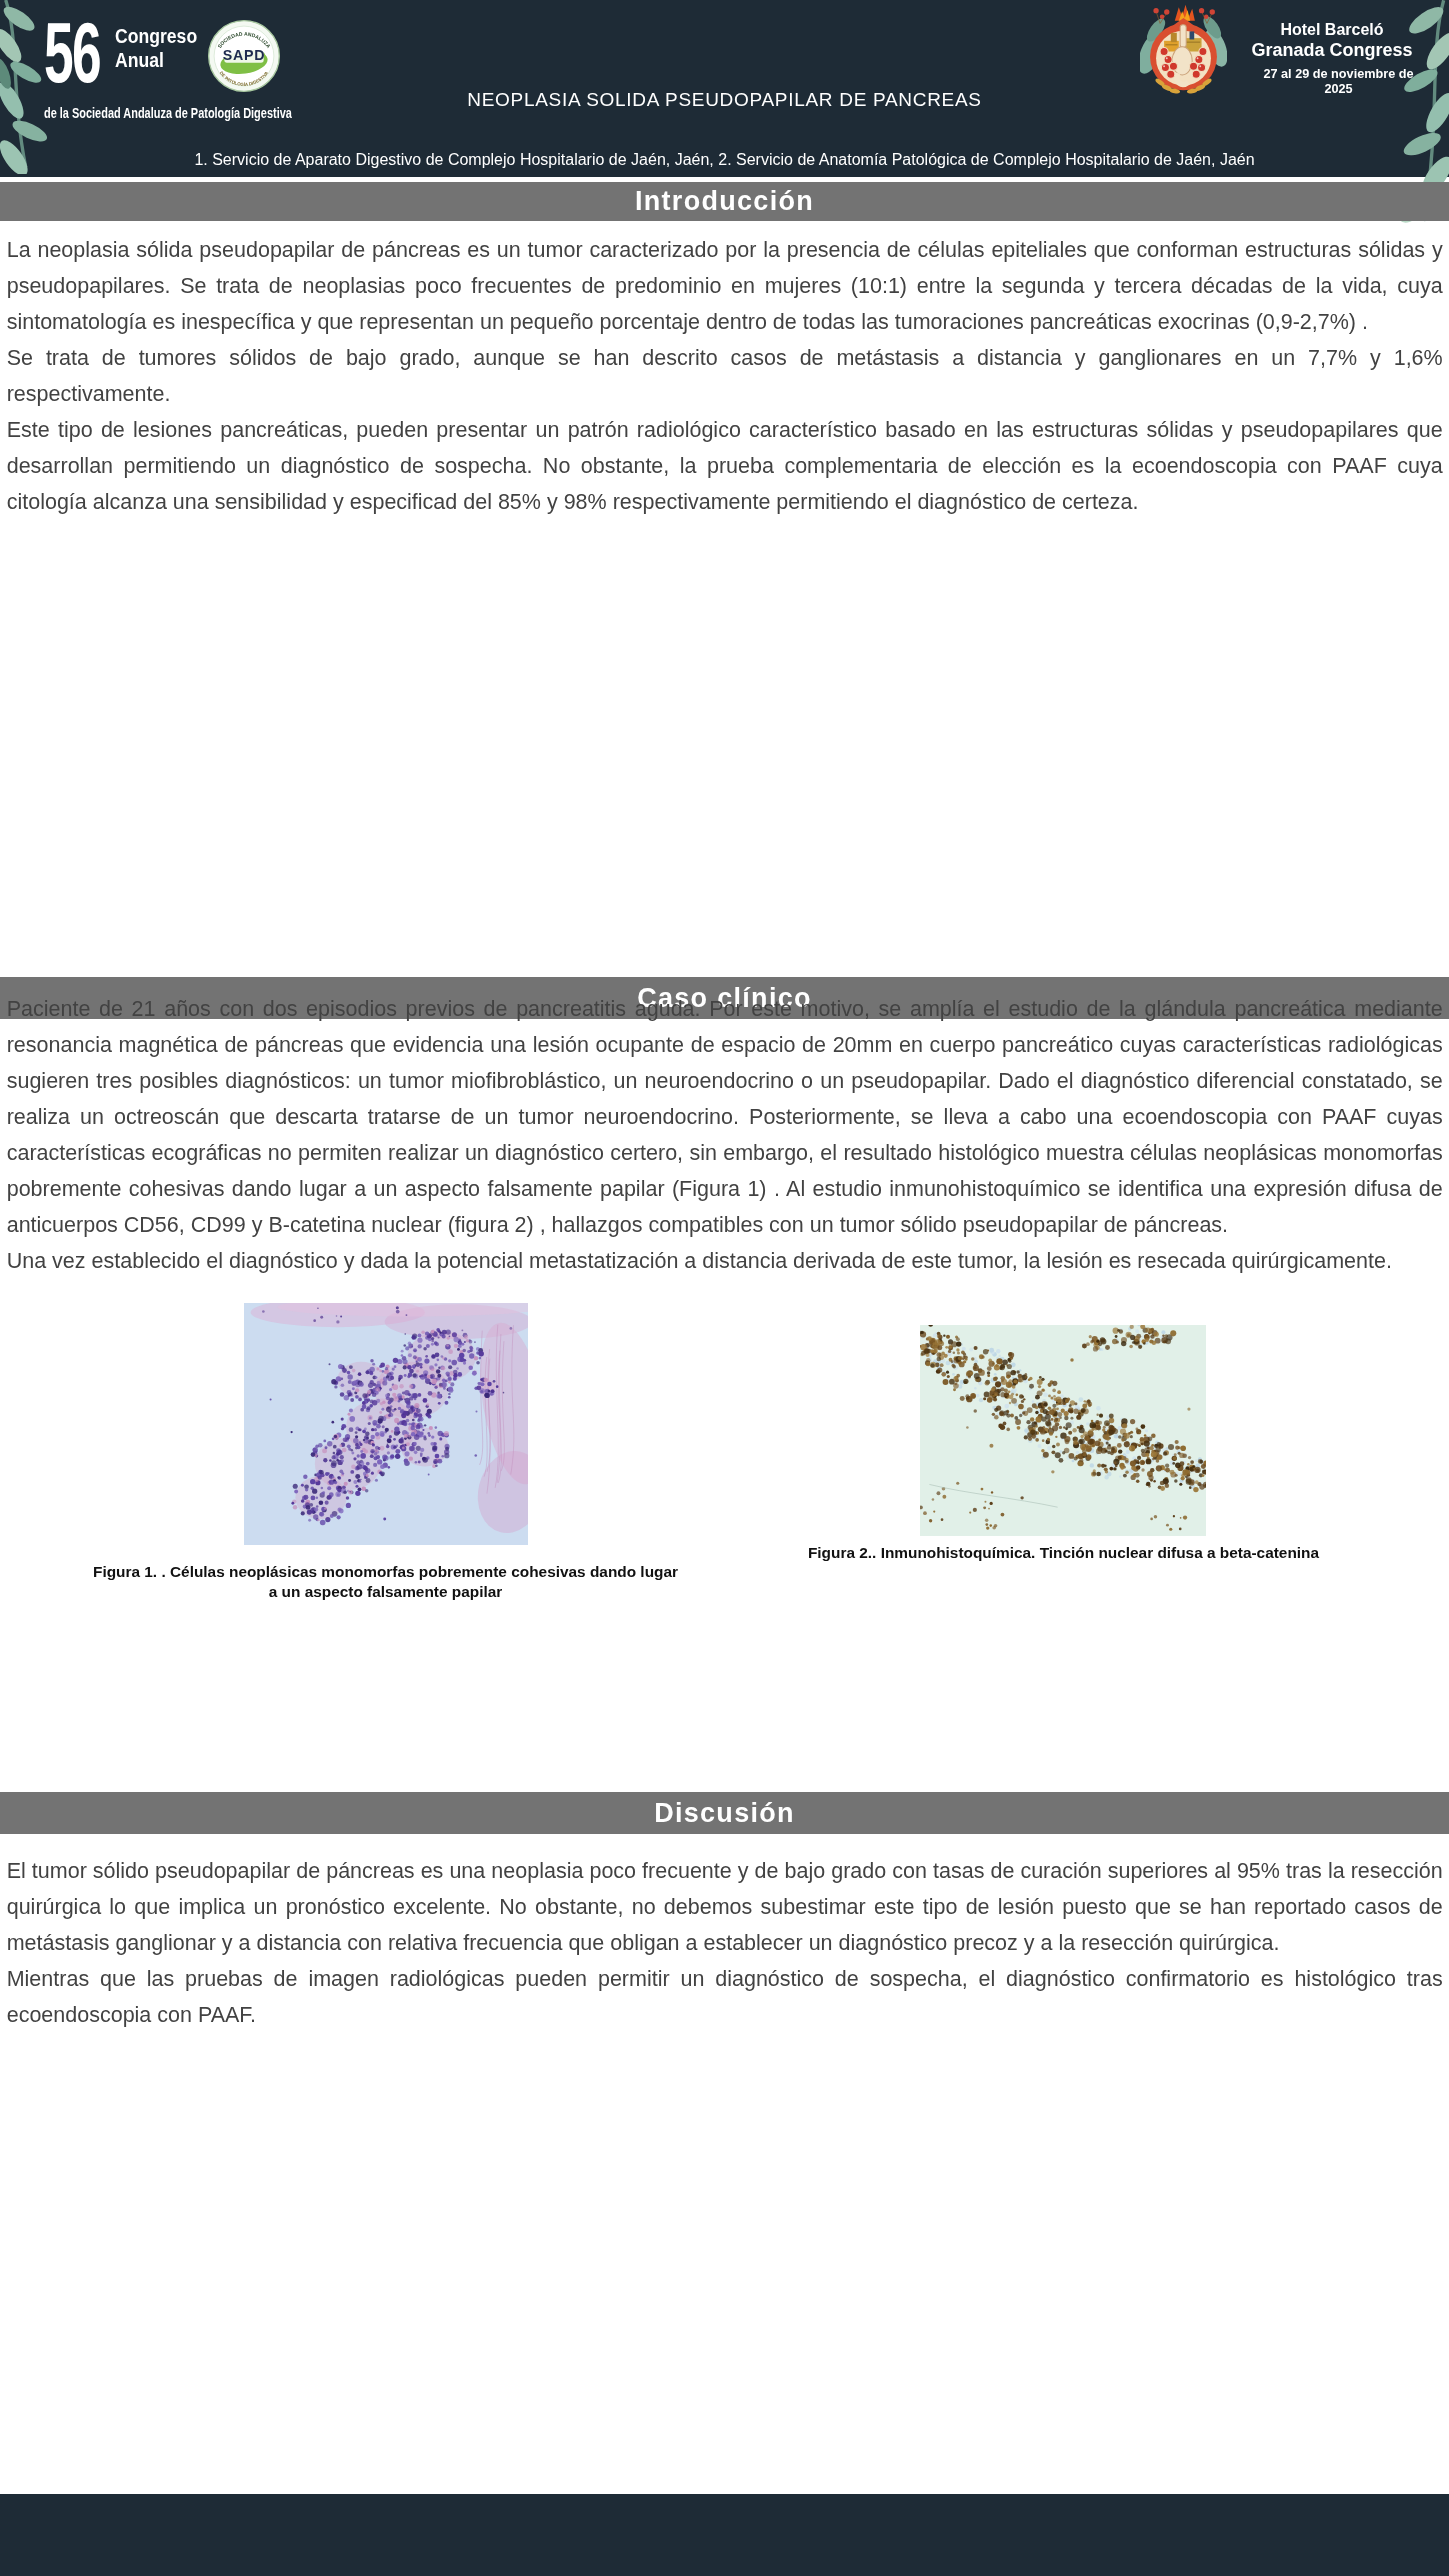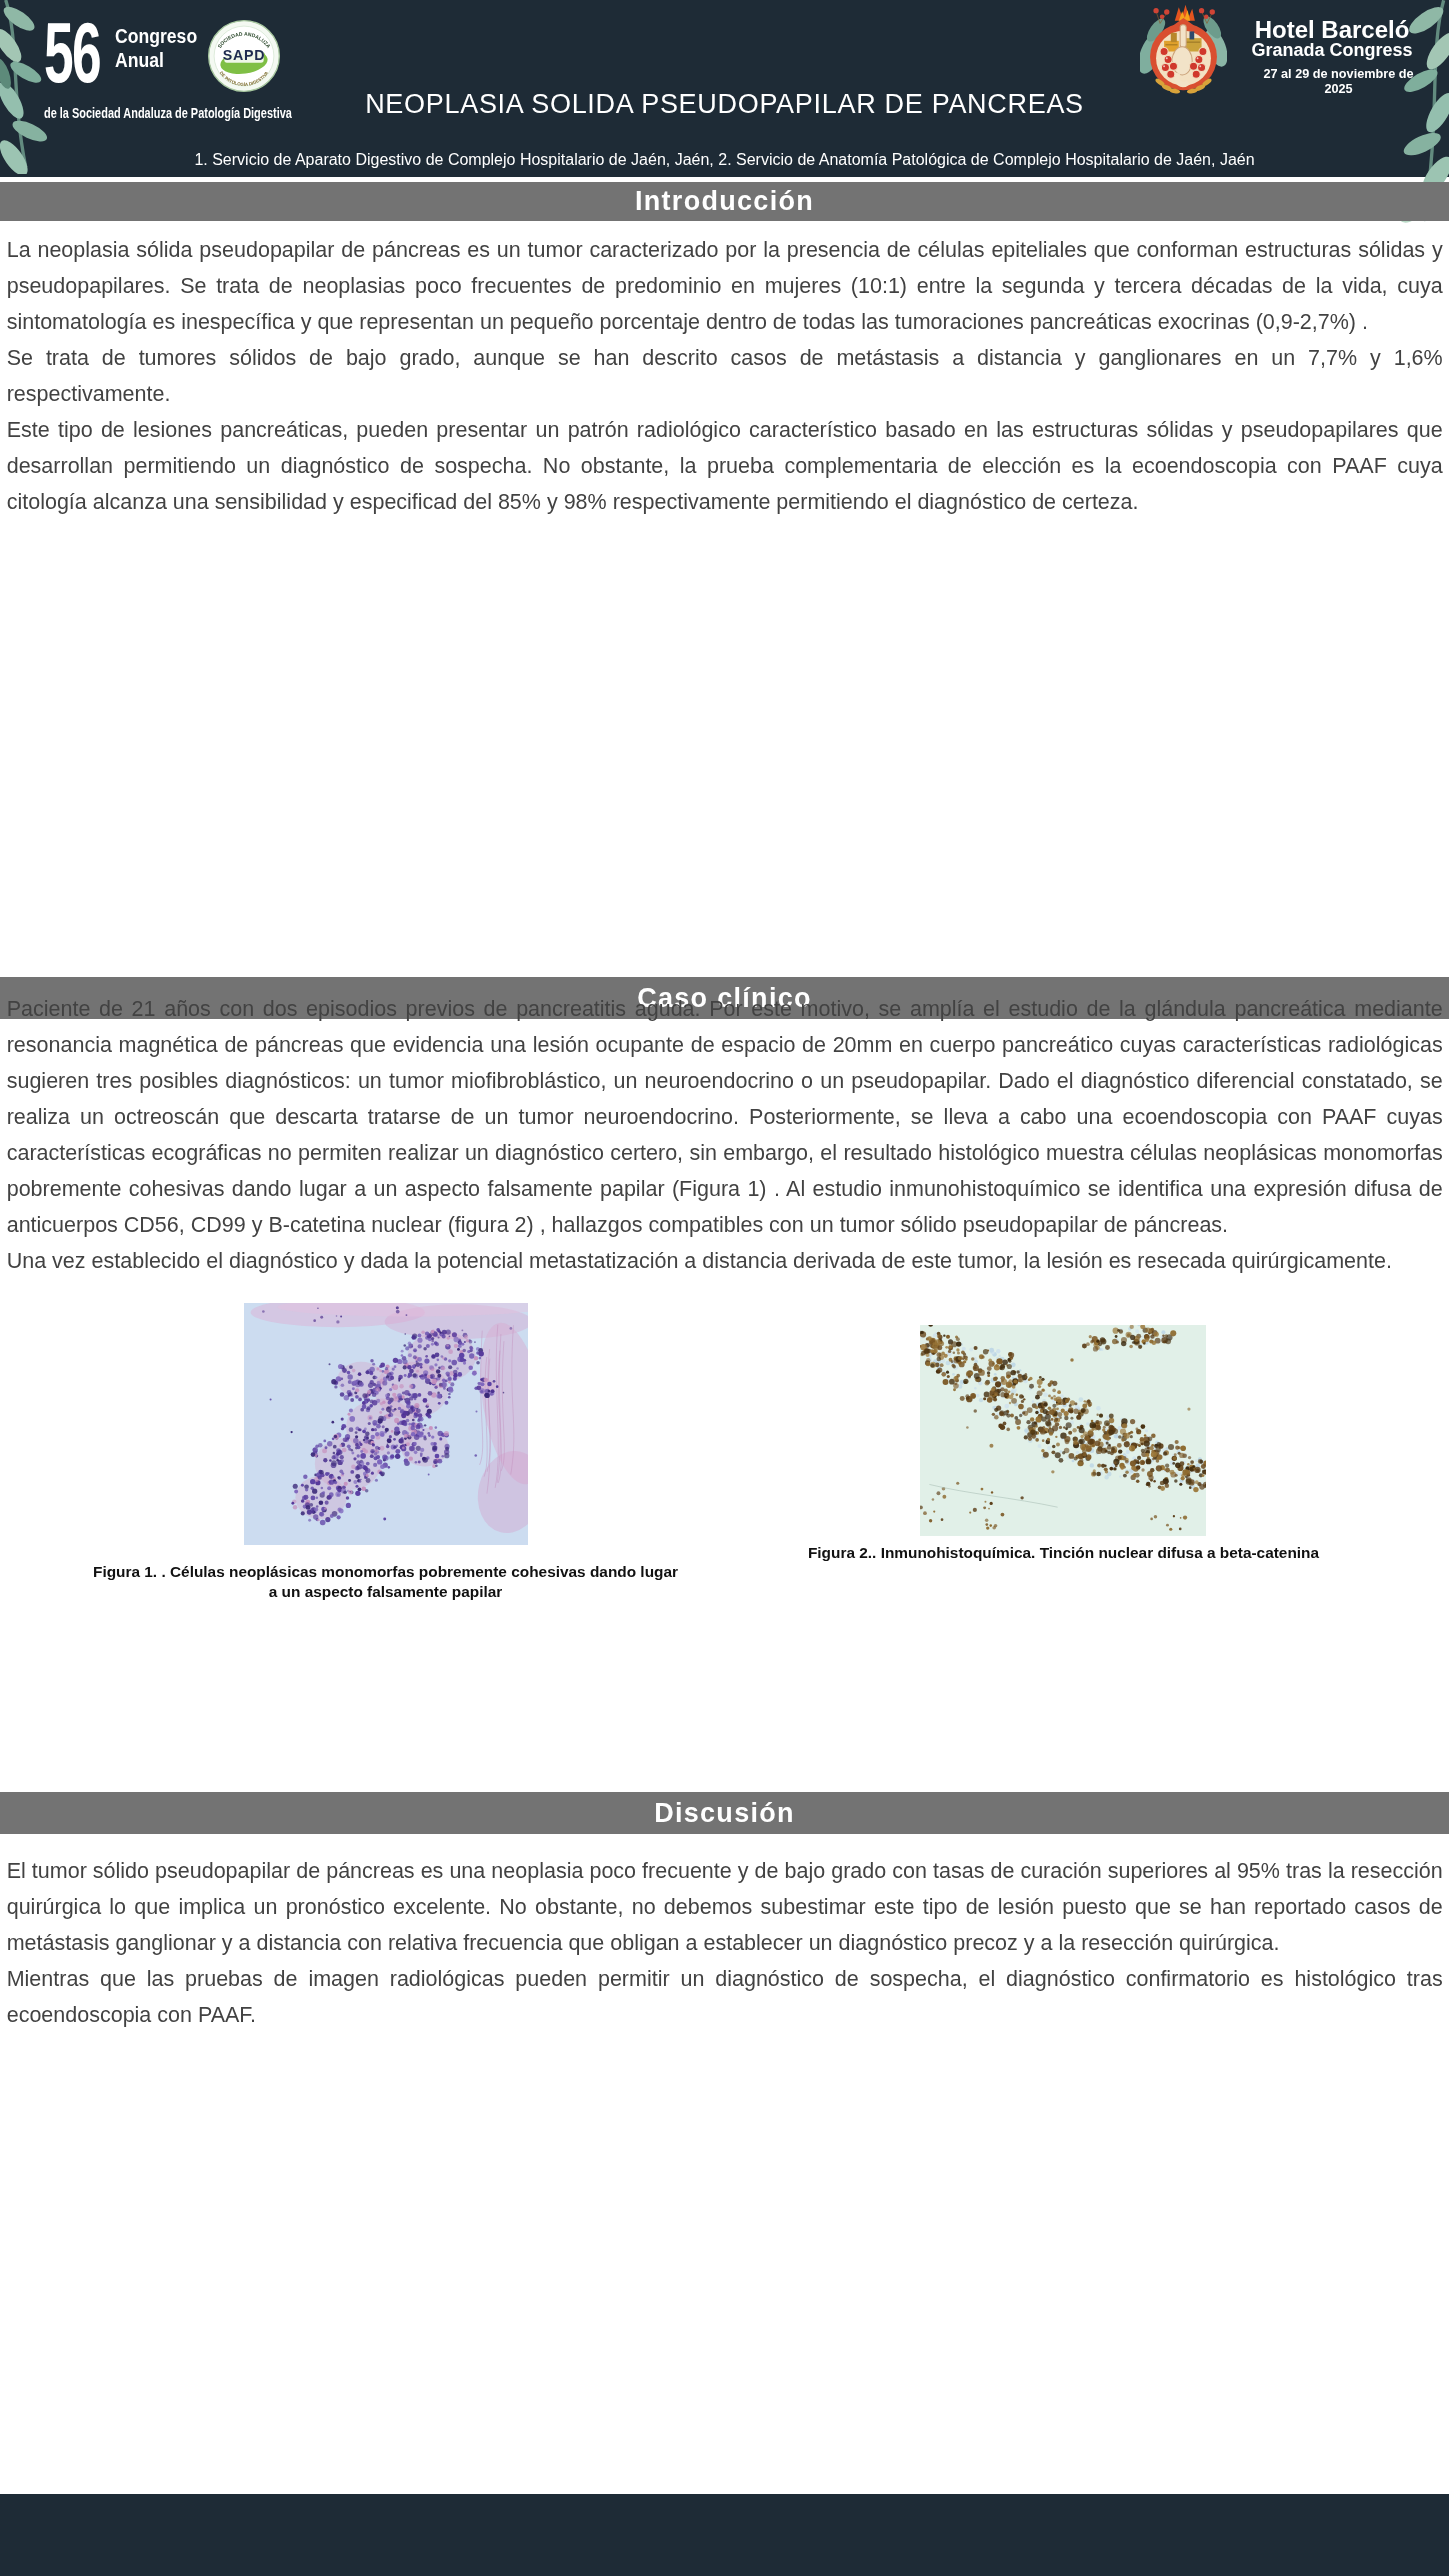--- a/index.html
+++ b/index.html
@@ -12,25 +12,25 @@
   .leaf-left{position:absolute;left:0;top:0;width:81px;height:174px;}
   .leaf-right{position:absolute;right:0;top:0;width:87px;height:228px;}
   .congress-block{position:absolute;left:44px;top:16px;display:flex;align-items:flex-start;}
   .num56{font-size:86px;font-weight:bold;line-height:72px;display:inline-block;transform:scaleX(.62);transform-origin:0 0;letter-spacing:-2.7px;}
   .congress-lines{margin-left:-19px;margin-top:8px;font-weight:bold;}
   .congress-lines div{font-size:20px;line-height:24px;transform:scaleX(.88);transform-origin:0 50%;}
   .congress-sub{position:absolute;left:44px;top:105px;font-weight:bold;font-size:14.8px;transform:scaleX(.74);transform-origin:0 0;white-space:nowrap;}
   .sapd-logo{position:absolute;left:208px;top:20px;width:72px;height:72px;}
   .granada-logo{position:absolute;left:1140px;top:2.7px;width:87px;height:93px;}
   .venue-block{position:absolute;left:1238px;top:19px;width:188px;text-align:center;font-weight:bold;}
-  .venue-block .v1{font-size:24px;line-height:21px;}
+  .venue-block .v1{font-size:16px;line-height:21px;}
   .venue-block .v2{font-size:18px;line-height:21px;}
   .venue-block .vd{font-size:12.7px;line-height:14.8px;margin-top:6px;margin-left:13px;}
   .poster-title{position:absolute;left:0;top:89px;width:1449px;text-align:center;color:#fff;
-    font-size:27px;font-weight:400;letter-spacing:0.7px;}
+    font-size:19px;font-weight:400;letter-spacing:0.7px;}
   .poster-authors{position:absolute;left:0;top:128px;width:1449px;text-align:center;color:#fff;font-size:16px;line-height:19.5px;}
   .poster-affil{position:absolute;left:0;top:150px;width:1449px;text-align:center;color:#fff;font-size:16px;line-height:19.5px;}
   
   .bar{position:absolute;left:0;width:1449px;background:#737373;color:#fff;
     display:flex;align-items:center;justify-content:center;
     font-weight:bold;font-size:27px;letter-spacing:1.3px;}
   .bar-intro{top:182px;height:39px;}
   .bar-caso{top:977px;height:42px;}
   .bar-disc{top:1792px;height:42px;}
   

